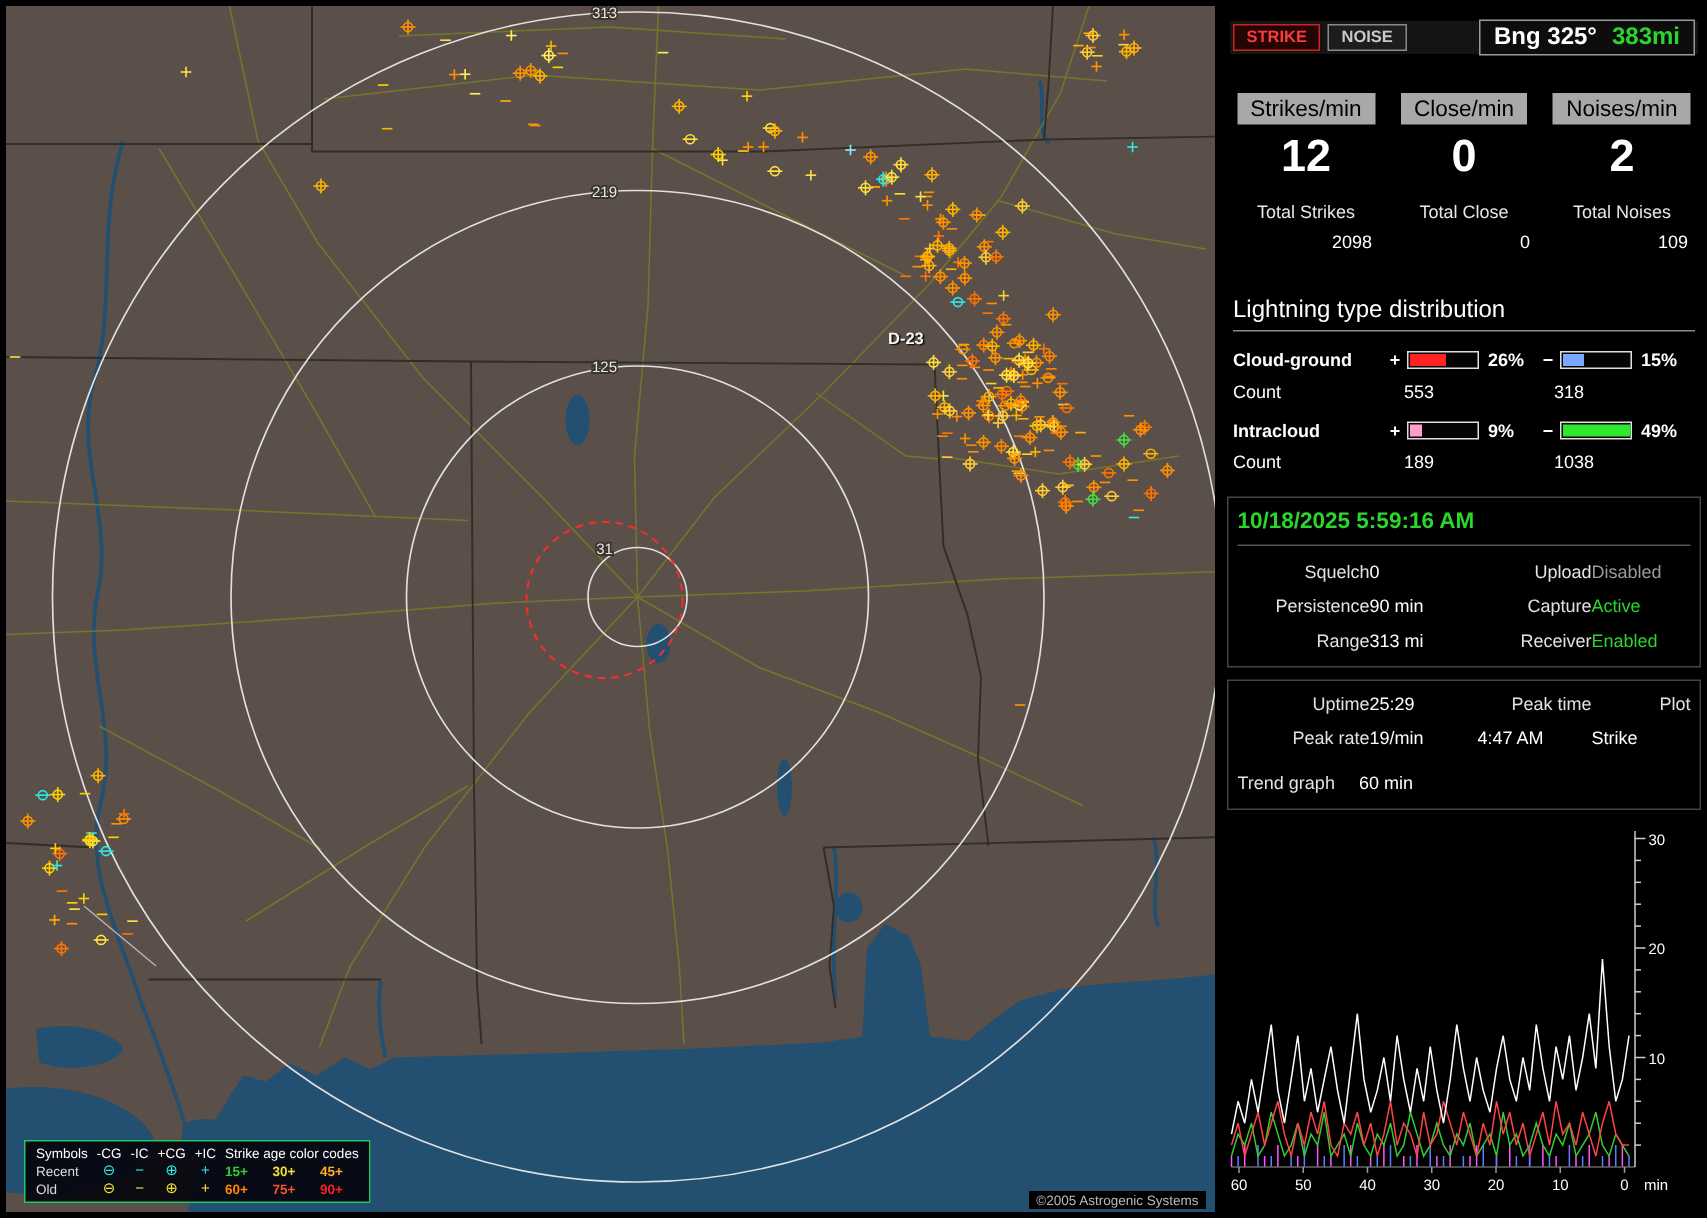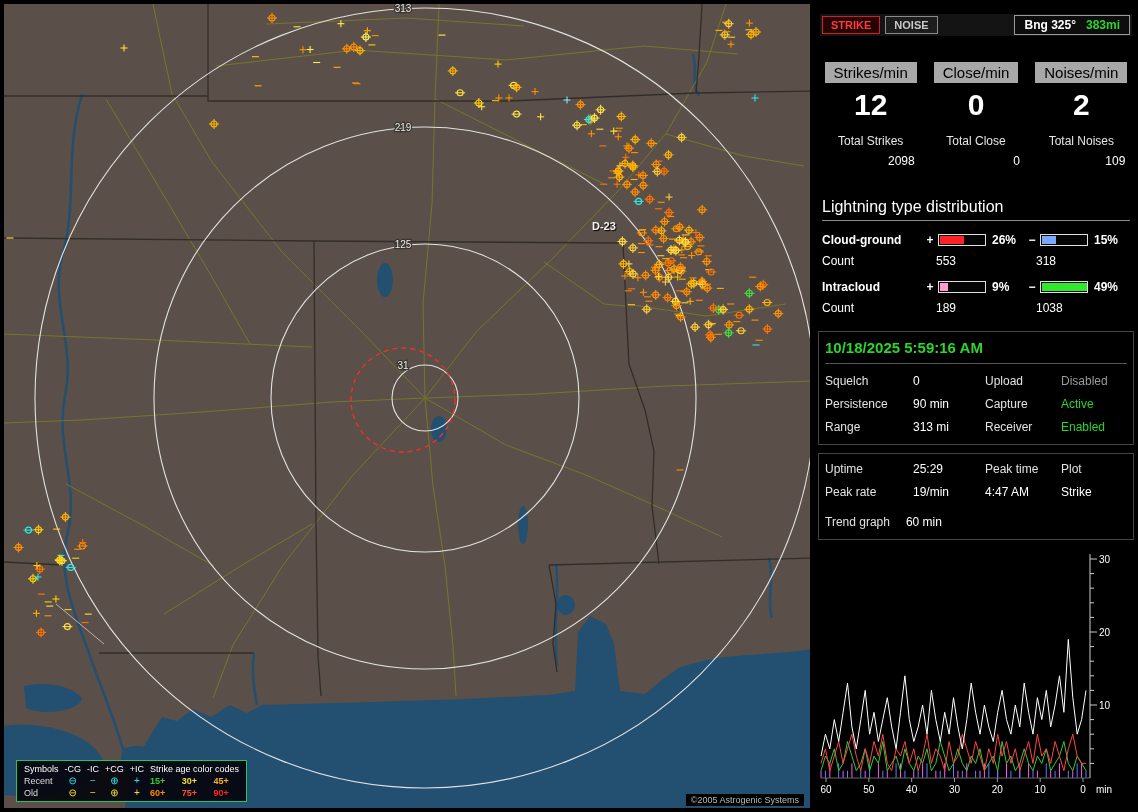--- a/index.html
+++ b/index.html
@@ -22,21 +22,21 @@
   .map-legend td.sym{font-size:10px;text-align:center;}
   .map-legend td.age{font-weight:bold;}
   
   .side-panel{position:absolute;left:818px;top:4px;width:316px;height:804px;background:#000;padding:0;}
   .top-bar{display:flex;align-items:center;margin:10px 2px 0 2px;height:22px;background:#141414;padding:0 2px;gap:5px;}
   .btn{font-size:11px;font-weight:bold;padding:2px 8px;border:1px solid;cursor:pointer;
        font-family:"Liberation Sans",sans-serif;}
   .btn-strike{color:#ff3b3b;border-color:#c22;background:#250404;}
   .btn-noise{color:#c9c9c9;border-color:#8a8a8a;background:#1d1d1d;}
   .bng-box{margin-left:auto;display:flex;gap:10px;border:1px solid #999;background:#0d0d0d;
-       padding:2px 9px;font-size:12px;font-weight:bold;}
+       padding:2px 9px;font-size:16px;font-weight:bold;}
   .bng-dist{color:#2bd52b;}
   .counters{display:flex;margin-top:26px;}
   .counter-col{flex:1;text-align:center;}
   .badge{display:inline-block;background:#a8a8a8;color:#000;font-size:15px;padding:2px 9px;}
   .big-num{font-size:30px;font-weight:bold;margin-top:5px;color:#fff;}
   .total-label{font-size:12px;color:#e6e6e6;margin-top:12px;}
   .total-value{width:88px;margin:6px auto 0;text-align:right;font-size:12px;color:#fff;}
   .dist-section{margin:30px 4px 0 4px;}
   .dist-title{font-size:16px;color:#fff;padding-bottom:4px;border-bottom:1px solid #8a8a8a;margin-bottom:12px;}
   .dist-row{display:flex;align-items:center;font-size:12px;margin:7px 0;}
@@ -44,21 +44,21 @@
   .sign{width:12px;font-weight:bold;text-align:center;}
   .bar{width:46px;height:10px;border:1px solid #e0e0e0;background:#050505;position:relative;margin:0 2px;}
   .bar-fill{position:absolute;left:1px;top:1px;bottom:1px;width:0;}
   .pct{width:34px;font-weight:bold;margin-left:4px;}
   .count-row{display:flex;font-size:12px;margin:4px 0 12px 0;color:#fff;}
   .count-label{width:114px;}
   .count-v1{width:100px;}
   .status-box{border:1px solid #444;margin:16px 0 0 0;padding:6px 6px 10px 6px;}
   .datetime{color:#2bd52b;font-weight:bold;font-size:15px;padding:1px 0 7px 0;border-bottom:1px solid #555;margin-bottom:10px;}
   .grid4{display:grid;grid-template-columns:88px 72px 76px auto;row-gap:9px;font-size:12px;}
-  .glabel{color:#e2e2e2;}
+  .glabel{color:#e2e2e2;text-align:right;}
   .gvalue{color:#fff;}
   .stats-box{border:1px solid #444;margin-top:8px;padding:8px 6px 10px 6px;}
   .trend-row{display:flex;gap:16px;font-size:12px;margin-top:16px;}
   #trend-svg{display:block;margin:6px 0 0 0;background:#000;}
 </style>
 </head>
 <body>
 
 <div class="map-panel">
   <svg id="map-svg" viewBox="0 0 806 804" width="806" height="804">

